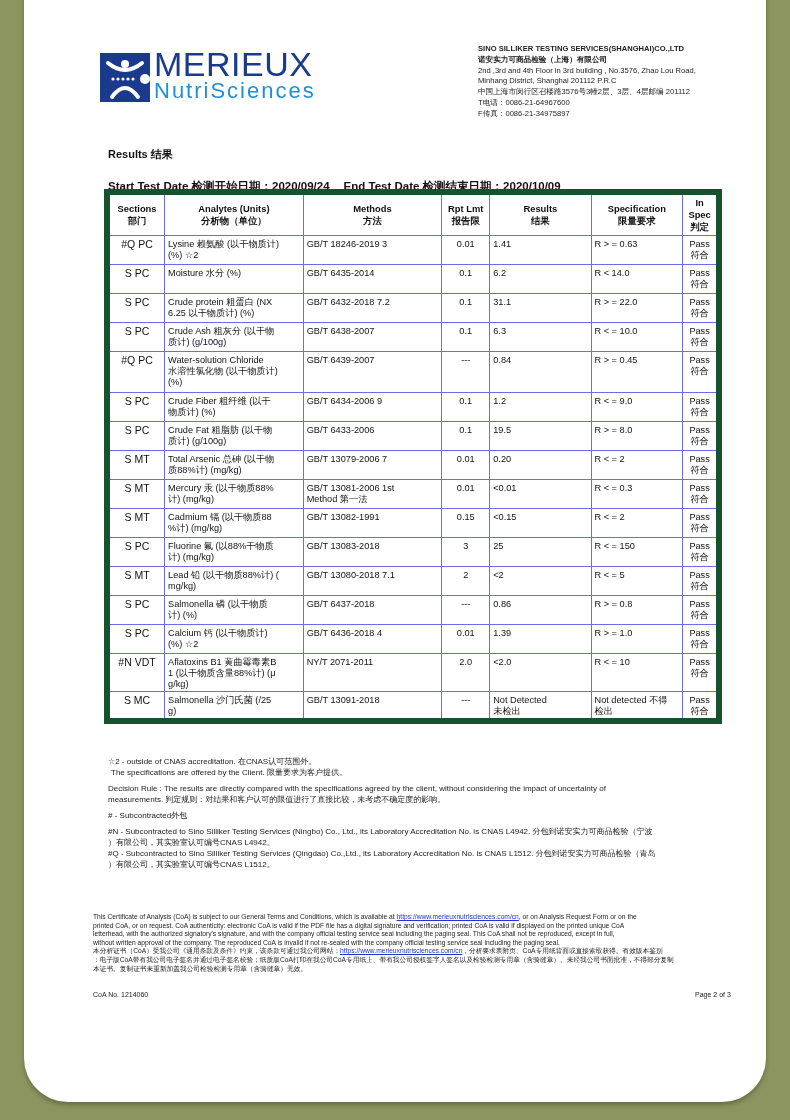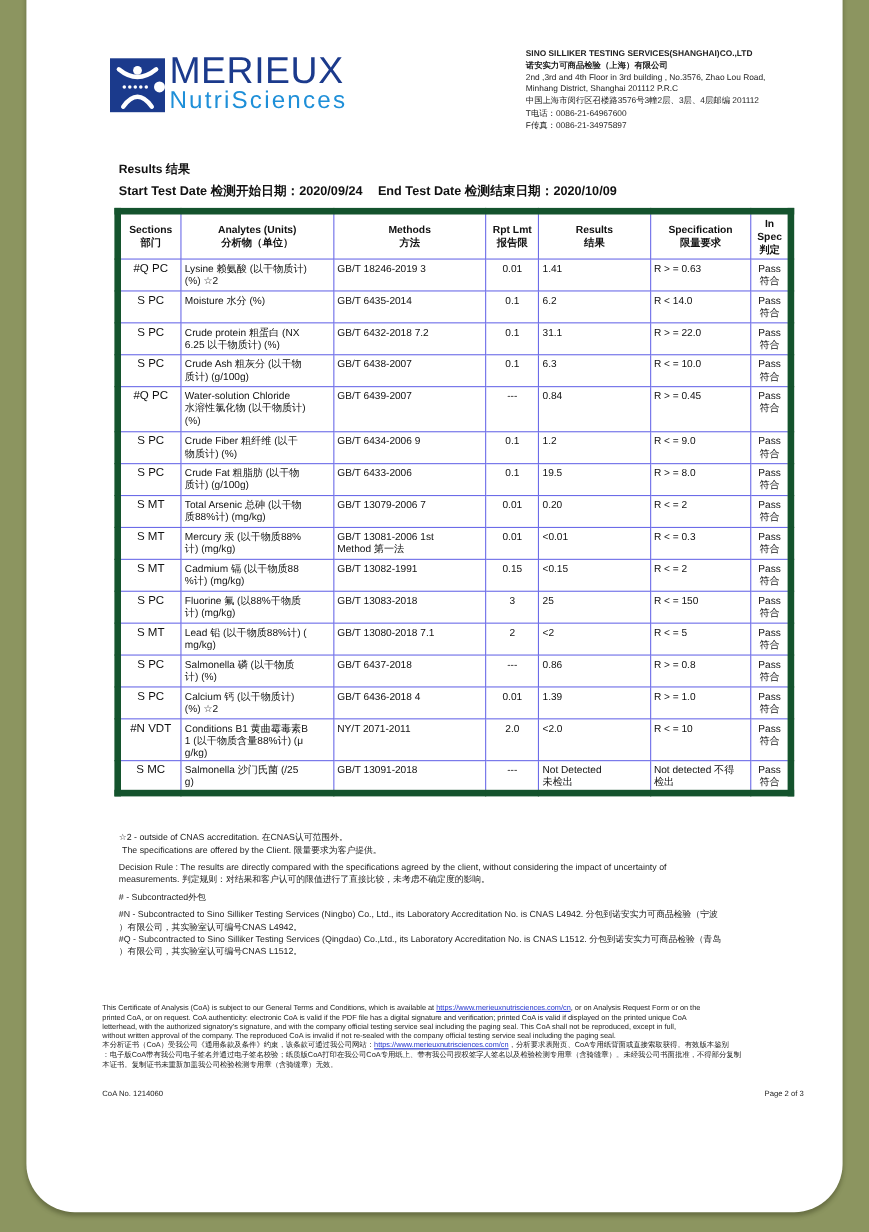--- a/index.html
+++ b/index.html
@@ -24,21 +24,21 @@
   .logo-box svg { position:absolute; left:0; top:0; }
   .logo-text { margin-left:4px; position:relative; top:-6px; }
   .logo-merieux { font-size:34px; color:#1b3a8c; letter-spacing:0.5px; line-height:34px; font-weight:normal; }
   .logo-nutri { font-size:22px; color:#1e8fd8; letter-spacing:2px; line-height:22px; margin-top:-1px; }
 
   .company { position:absolute; left:478px; top:44px; font-size:7.6px; line-height:10.8px; color:#222; }
   .company .bold { font-weight:bold; }
 
   .results-block { position:absolute; left:108px; top:147px; font-weight:bold; font-size:11px; }
   .results-title { line-height:14px; }
-  .dates { margin-top:6px; font-size:11.5px; line-height:14px; }
+  .dates { margin-top:18px; font-size:11.5px; line-height:14px; }
   .dates span.gap { display:inline-block; width:14px; }
 
   
   table.results {
     position:absolute; left:104px; top:189px; width:618px;
     border-collapse:collapse;
     font-size:9.2px; line-height:11px;
   }
   table.results td, table.results th {
     border:1px solid #6c6ce8;
@@ -453,21 +453,21 @@
           <span class="cell-line">R &gt; = 1.0</span>
         </td>
         <td class="inspec">
           <span class="cell-line">Pass</span>
           <span class="cell-line">符合</span>
         </td>
       </tr>
       <tr style="height: 28px;">
         <td class="sec">#N VDT</td>
         <td class="ana">
-          <span class="cell-line">Conditions B1 黄曲霉毒素B</span>
+          <span class="cell-line">Aflatoxins B1 黄曲霉毒素B</span>
           <span class="cell-line">1 (以干物质含量88%计) (μ</span>
           <span class="cell-line">g/kg)</span>
         </td>
         <td class="met">
           <span class="cell-line">NY/T 2071-2011</span>
         </td>
         <td class="rpt">2.0</td>
         <td class="res">
           <span class="cell-line">&lt;2.0</span>
         </td>

